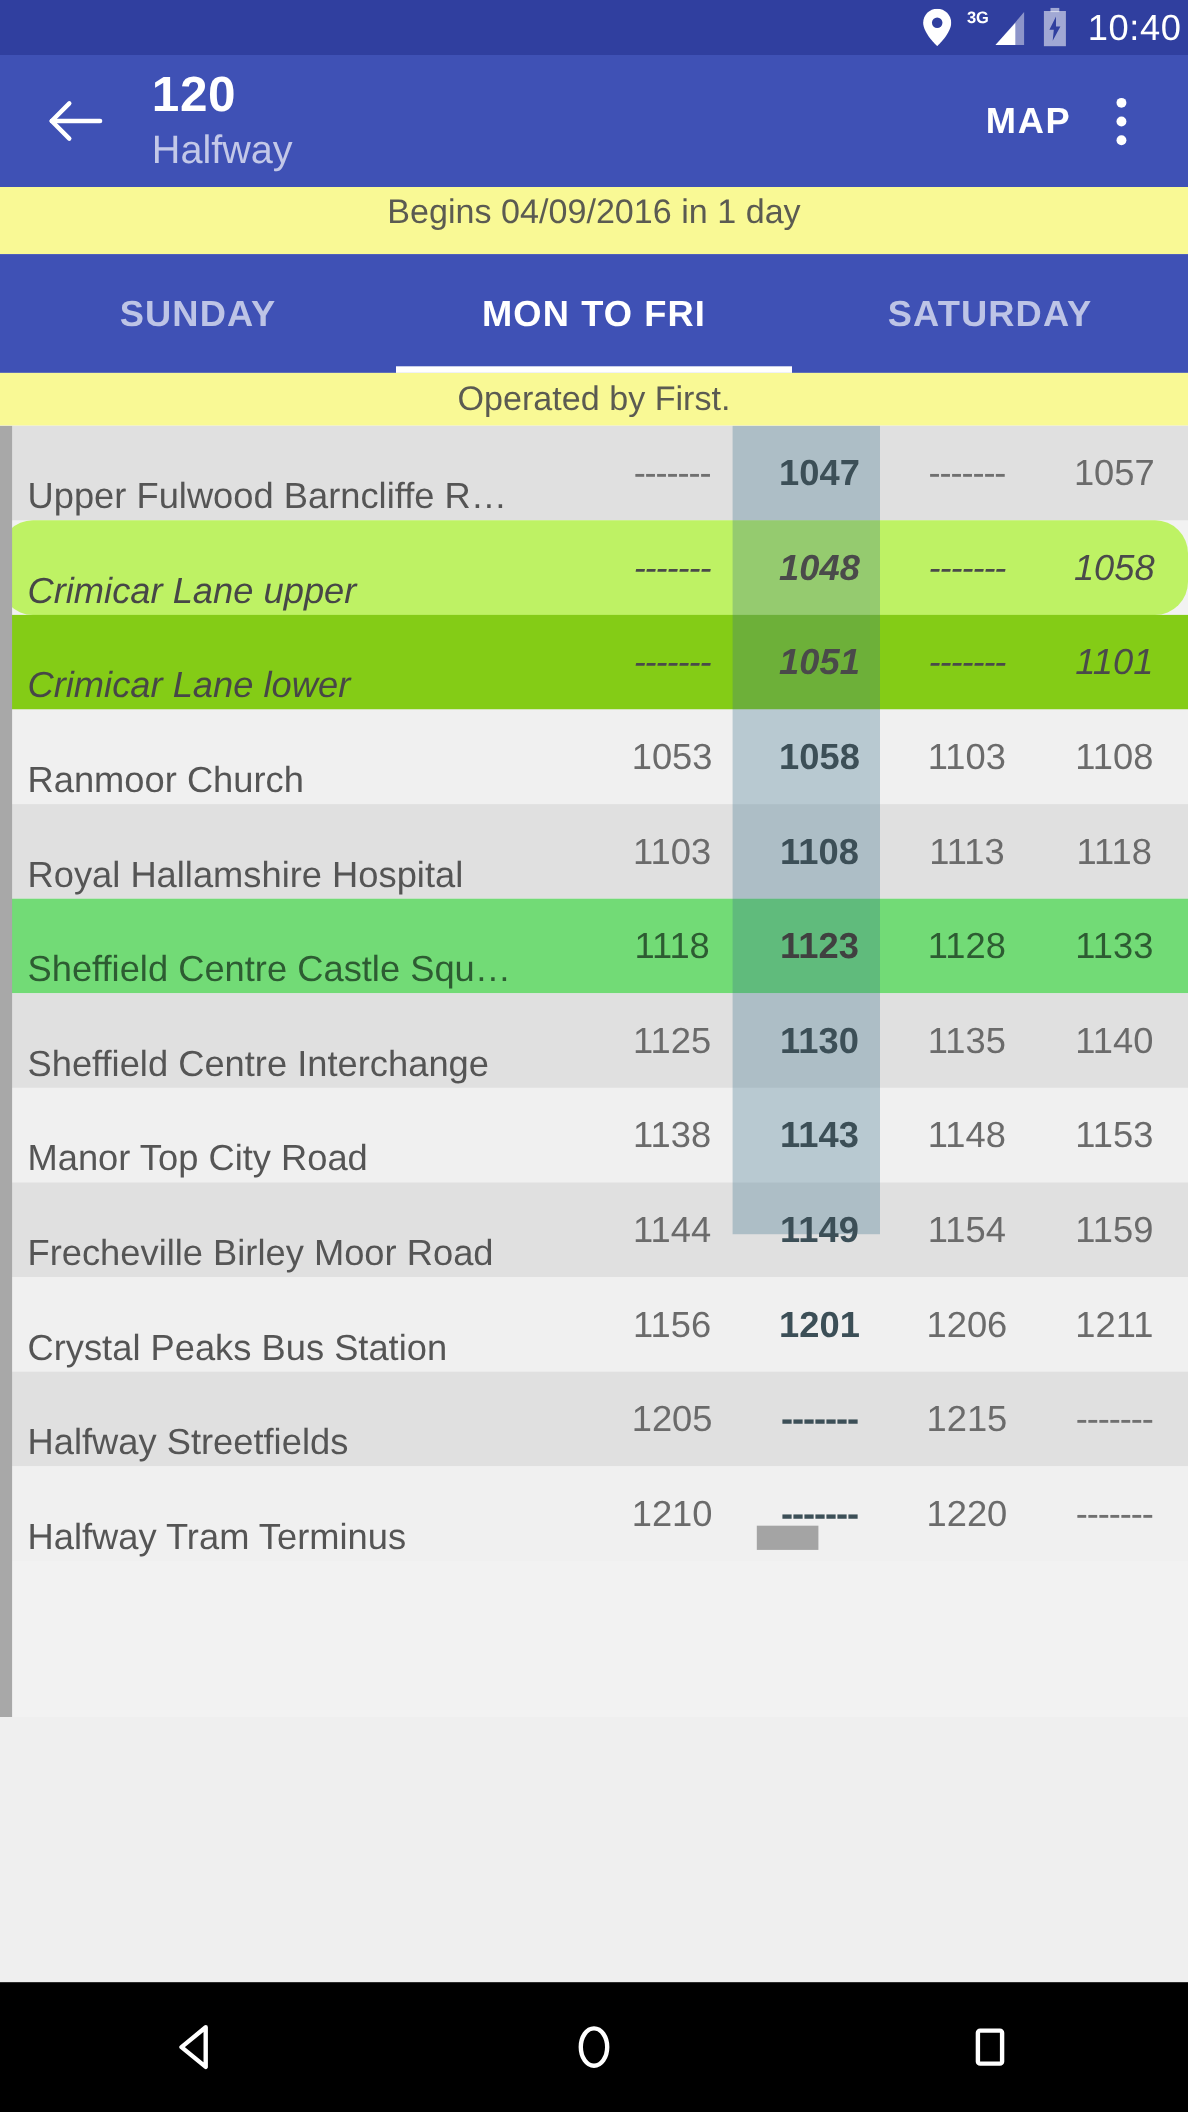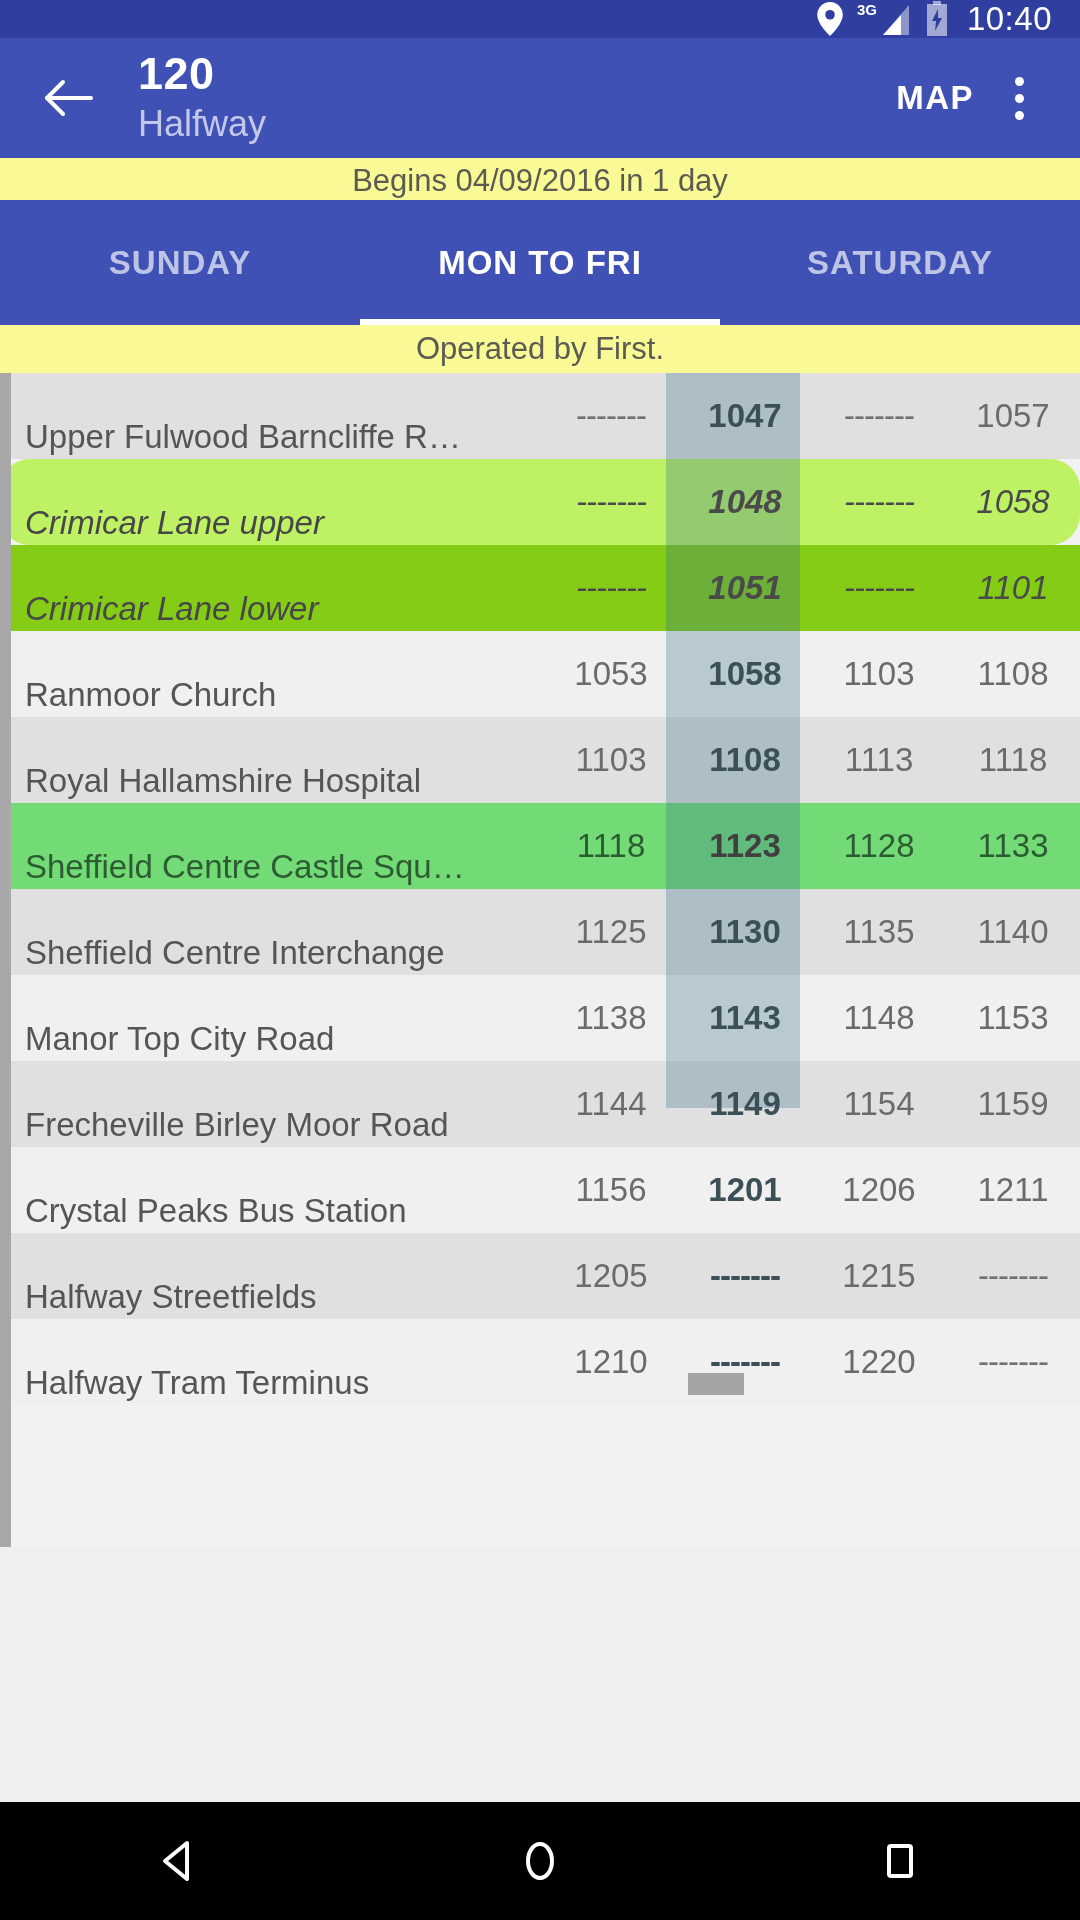--- a/index.html
+++ b/index.html
@@ -4,23 +4,23 @@
 <style>
   * { margin:0; padding:0; box-sizing:border-box; }
   html,body {
     width:1080px; height:1920px;
     font-family:"Liberation Sans", sans-serif;
     background:#efefef; overflow:hidden;
   }
 
   
   .statusbar{
-    height:38px; background:#303f9f;
+    height:50px; background:#303f9f;
     display:flex; align-items:center; justify-content:flex-end;
-    padding-right:28px; gap:14px;
+    padding-right:6px; gap:14px;
   }
   .sb-icon{ display:flex; align-items:center; }
   .sb-time{
     color:#fff; font-size:33px; font-weight:500;
     letter-spacing:.5px; margin-left:4px;
   }
 
   
   .appbar{
     height:120px; background:#3f51b5;
@@ -52,26 +52,26 @@
   }
   .dot{ width:9px; height:9px; border-radius:50%; background:#fff; }
 
   
   .notice{
     background:#f9f995; color:#5b5b52;
     font-size:31px; text-align:center;
     height:46px; line-height:46px;
     white-space:nowrap; overflow:hidden;
   }
-  .notice-begins{ height:42px; line-height:46px; }
+  .notice-begins{ height:61px; line-height:46px; }
   .notice-operator{ height:48px; line-height:48px; }
 
   
   .tabs{
-    background:#3f51b5; height:125px;
+    background:#3f51b5; height:108px;
     display:flex; align-items:stretch;
   }
   .tab{
     flex:1 1 0; display:flex; align-items:center; justify-content:center;
     color:#bdc4e6; font-size:33px; font-weight:700; letter-spacing:1px;
     position:relative;
   }
   .tab.active{ color:#ffffff; }
   .tab.active::after{
     content:""; position:absolute; left:0; right:0; bottom:0;

